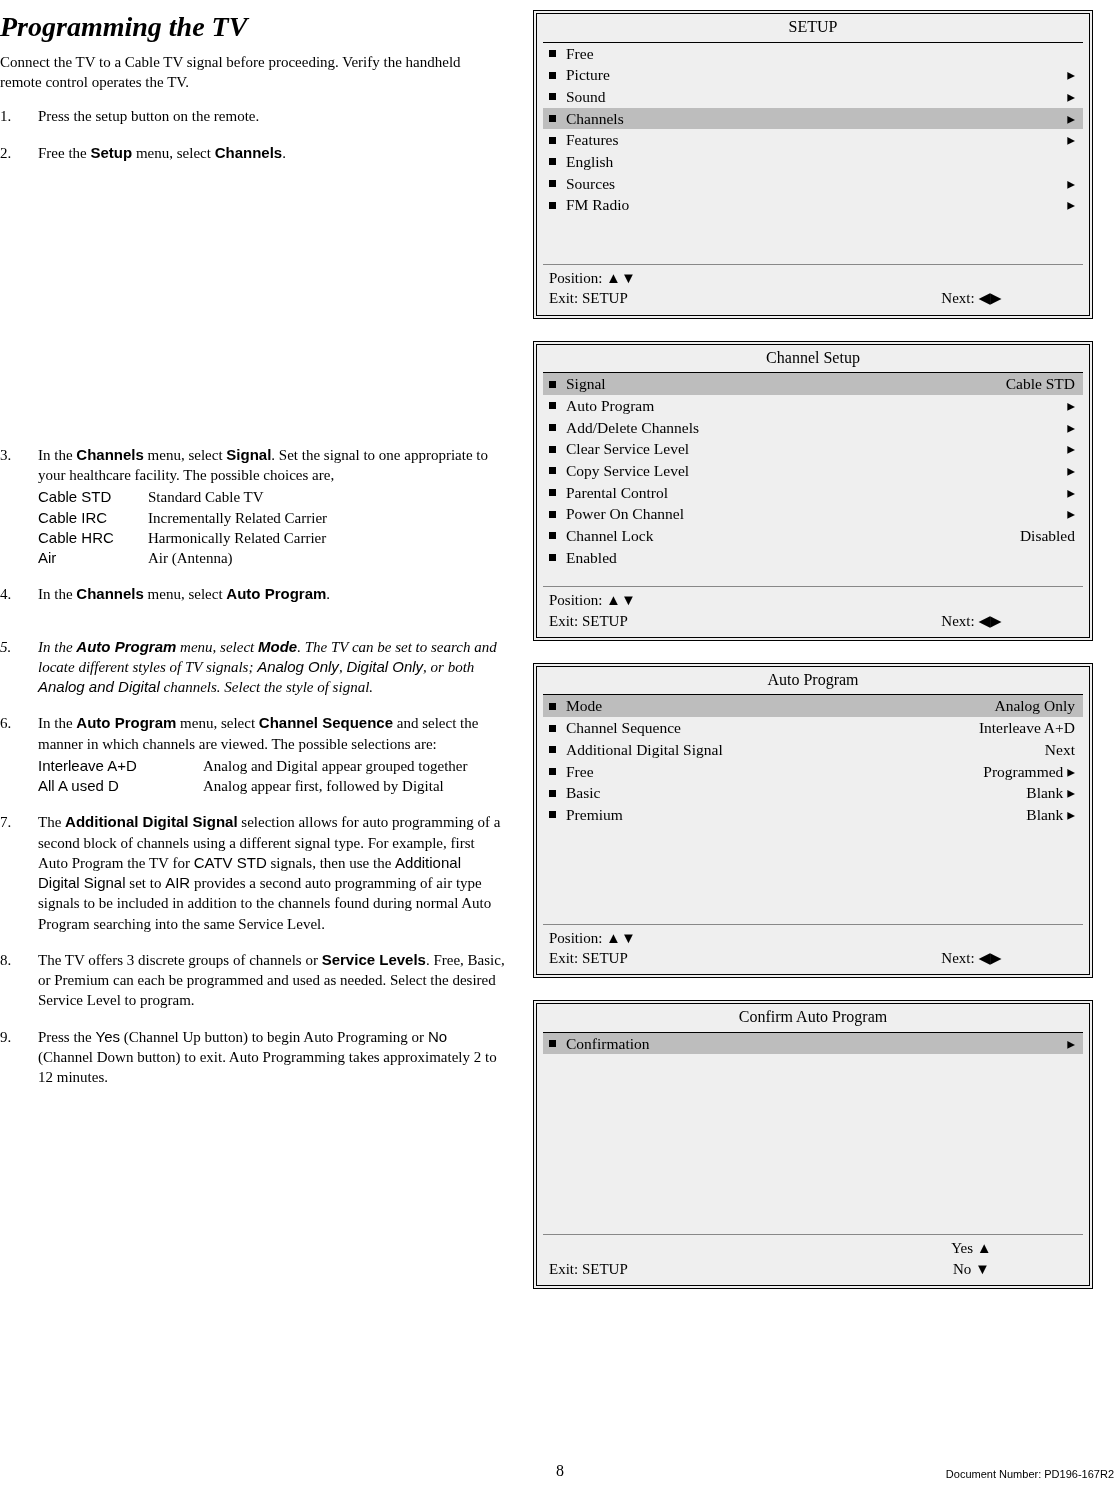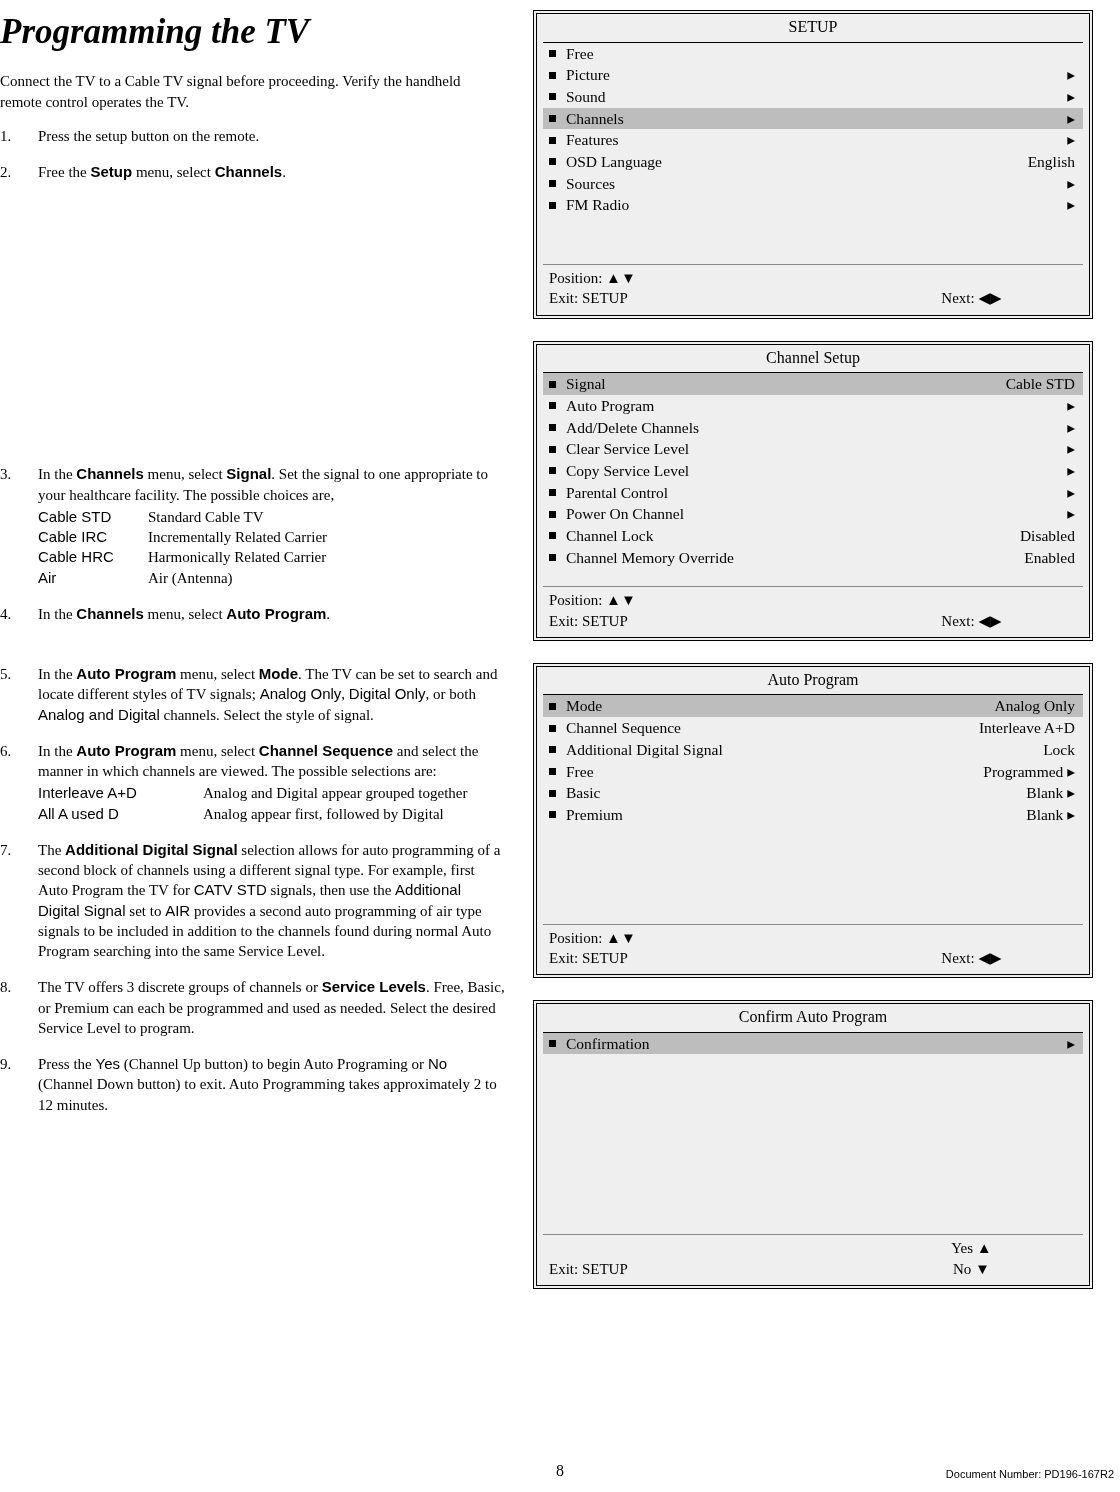--- a/index.html
+++ b/index.html
@@ -24,22 +24,22 @@
     flex: none;
   }
   .right {
     width: 560px;
     flex: none;
     padding-top: 2px;
   }
   h1 {
     font-style: italic;
     font-weight: bold;
-    font-size: 35px;
-    margin-bottom: 16px;
+    font-size: 28px;
+    margin-bottom: 6px;
   }
   .intro { margin-bottom: 14px; }
   ol.steps {
     list-style: none;
     counter-reset: step;
   }
   ol.steps > li {
     counter-increment: step;
     position: relative;
     padding-left: 38px;
@@ -59,21 +59,21 @@
     display: flex;
     gap: 10px;
   }
   .defrow .dt {
     font-family: Arial, Helvetica, sans-serif;
     width: 100px;
     flex: none;
   }
   .defrow2 .dt { width: 155px; }
   .gap3 { margin-top: 282px; }
-  .gap5 { margin-top: 40px; }
+  .gap5 { margin-top: 32px; font-style: italic; }
 
   
   .osd {
     border: 4px double #000;
     background: #efefef;
     margin-bottom: 22px;
     width: 100%;
   }
   .osd-title {
     text-align: center;
@@ -224,21 +224,20 @@
             <span class="lbl">Channels</span>
             <span class="val">▸</span>
           </div>
         <div class="osd-row">
             <span class="sq"></span>
             <span class="lbl">Features</span>
             <span class="val">▸</span>
           </div>
         <div class="osd-row">
             <span class="sq"></span>
-            <span class="lbl">OSD Language</span>
             <span class="val">English</span>
           </div>
         <div class="osd-row">
             <span class="sq"></span>
             <span class="lbl">Sources</span>
             <span class="val">▸</span>
           </div>
         <div class="osd-row">
             <span class="sq"></span>
             <span class="lbl">FM Radio</span>
@@ -292,21 +291,20 @@
             <span class="lbl">Power On Channel</span>
             <span class="val">▸</span>
           </div>
         <div class="osd-row">
             <span class="sq"></span>
             <span class="lbl">Channel Lock</span>
             <span class="val">Disabled</span>
           </div>
         <div class="osd-row">
             <span class="sq"></span>
-            <span class="lbl">Channel Memory Override</span>
             <span class="val">Enabled</span>
           </div>
         <div class="osd-spacer-sm"></div>
       </div>
       <div class="osd-foot">
         <div class="fl">Position: ▲▼</div>
           <div class="fr"></div>
         <div class="fl">Exit: SETUP</div>
           <div class="fr">Next: ◀▶</div>
       </div>
@@ -321,21 +319,21 @@
             <span class="val">Analog Only</span>
           </div>
         <div class="osd-row">
             <span class="sq"></span>
             <span class="lbl">Channel Sequence</span>
             <span class="val">Interleave A+D</span>
           </div>
         <div class="osd-row">
             <span class="sq"></span>
             <span class="lbl">Additional Digital Signal</span>
-            <span class="val">Lock</span>
+            <span class="val">Next</span>
           </div>
         <div class="osd-row">
             <span class="sq"></span>
             <span class="lbl">Free</span>
             <span class="val">Programmed ▸</span>
           </div>
         <div class="osd-row">
             <span class="sq"></span>
             <span class="lbl">Basic</span>
             <span class="val">Blank ▸</span>

